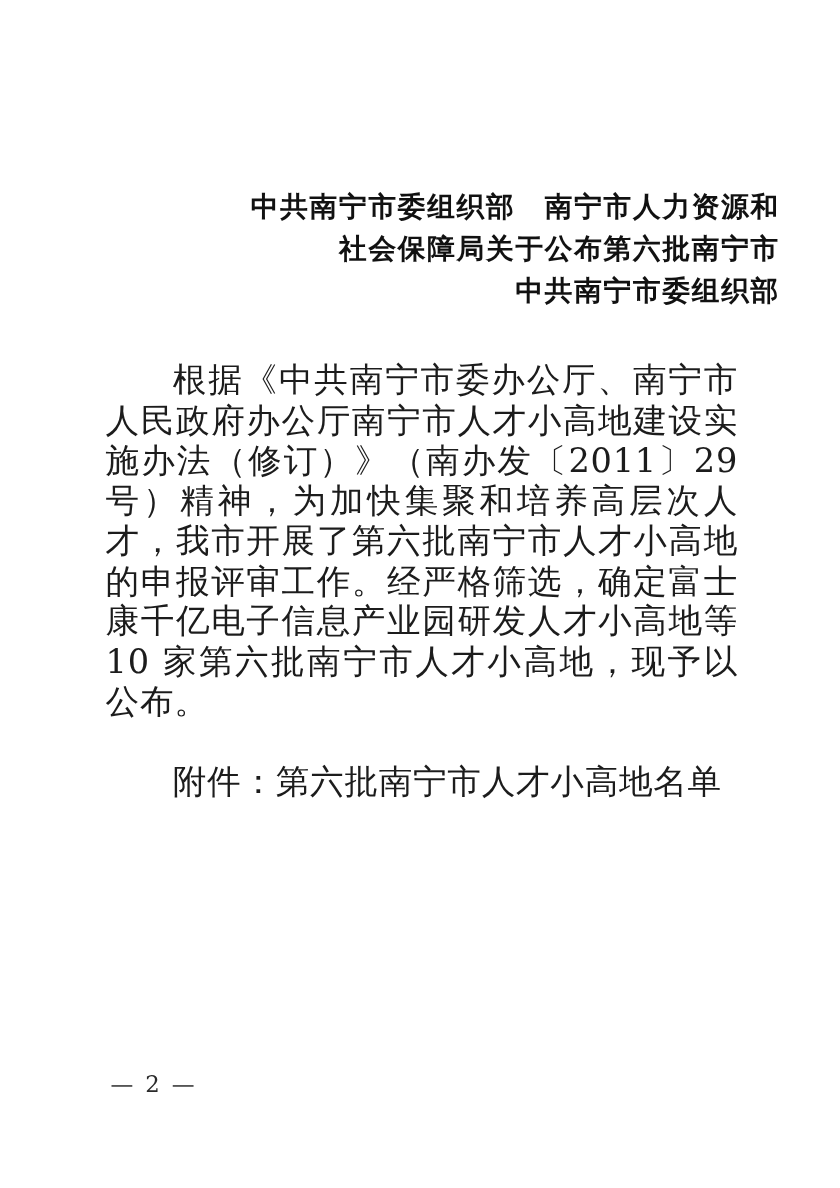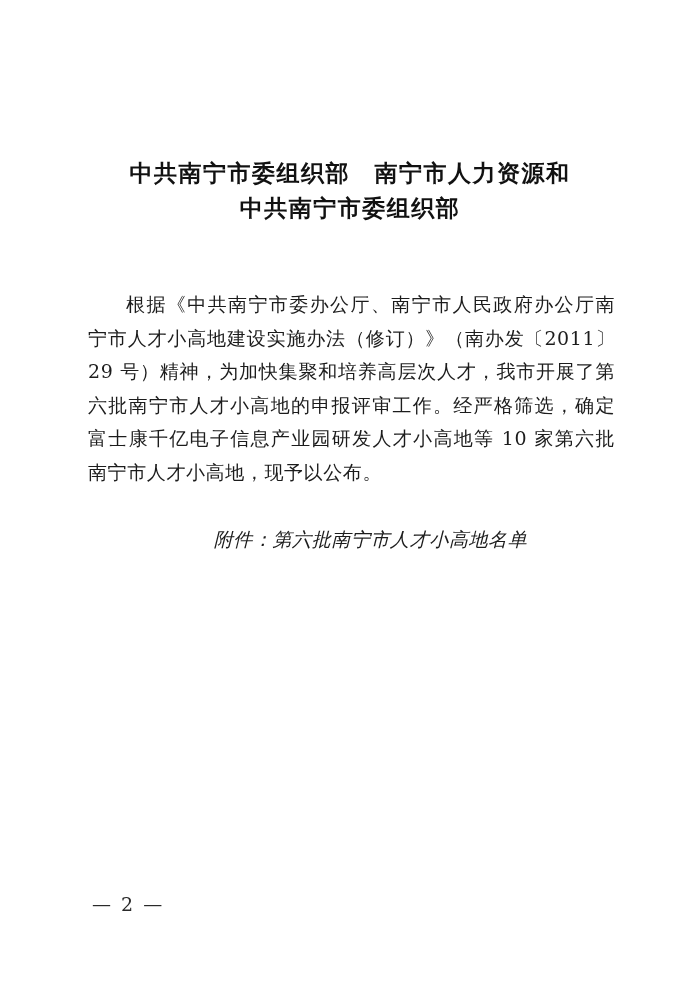--- a/index.html
+++ b/index.html
@@ -15,72 +15,72 @@
     color: #1c1c1c;
     overflow: hidden;
     font-family: "DejaVu Serif", "Liberation Serif", serif;
   }
   .doc-title {
     position: absolute;
     top: 156px;
     left: 50px;
     width: 600px;
     margin: 0;
-    text-align: center;
+    text-align: right;
     font-family: "DejaVu Sans", "Liberation Sans", sans-serif;
     font-weight: bold;
     font-size: 23px;
     line-height: 35px;
     letter-spacing: 1.5px;
     color: #111111;
   }
   .title-line {
     display: block;
     white-space: pre;
   }
   .doc-body {
     position: absolute;
-    top: 288px;
+    top: 300px;
     left: 88px;
     width: 527px;
-    font-size: 19px;
+    font-size: 28px;
     line-height: 33.5px;
     letter-spacing: 0.6px;
     text-align: justify;
     text-justify: inter-character;
     color: #1c1c1c;
   }
   .para {
     margin: 0;
     text-indent: 2em;
   }
   .attachment-line {
     margin: 0;
     margin-top: 33.5px;
     text-indent: 2em;
-    text-align: center;
-    font-style: italic;
+    text-align: left;
   }
   .page-number {
     position: absolute;
     left: 92px;
     top: 893px;
     font-size: 19px;
     letter-spacing: 2px;
     color: #2a2a2a;
     font-family: "DejaVu Serif", "Liberation Serif", serif;
   }
 </style>
 </head>
 <body>
 
 <div class="page">
 
   <h1 class="doc-title">
     <span class="title-line">中共南宁市委组织部　南宁市人力资源和</span>
+    <span class="title-line">社会保障局关于公布第六批南宁市</span>
     <span class="title-line">中共南宁市委组织部</span>
   </h1>
 
   <div class="doc-body">
     <p class="para">根据《中共南宁市委办公厅、南宁市人民政府办公厅南宁市人才小高地建设实施办法（修订）》（南办发〔2011〕29 号）精神，为加快集聚和培养高层次人才，我市开展了第六批南宁市人才小高地的申报评审工作。经严格筛选，确定富士康千亿电子信息产业园研发人才小高地等 10 家第六批南宁市人才小高地，现予以公布。</p>
     <p class="attachment-line">附件：第六批南宁市人才小高地名单</p>
   </div>
 
   <div class="page-number">— 2 —</div>
 

